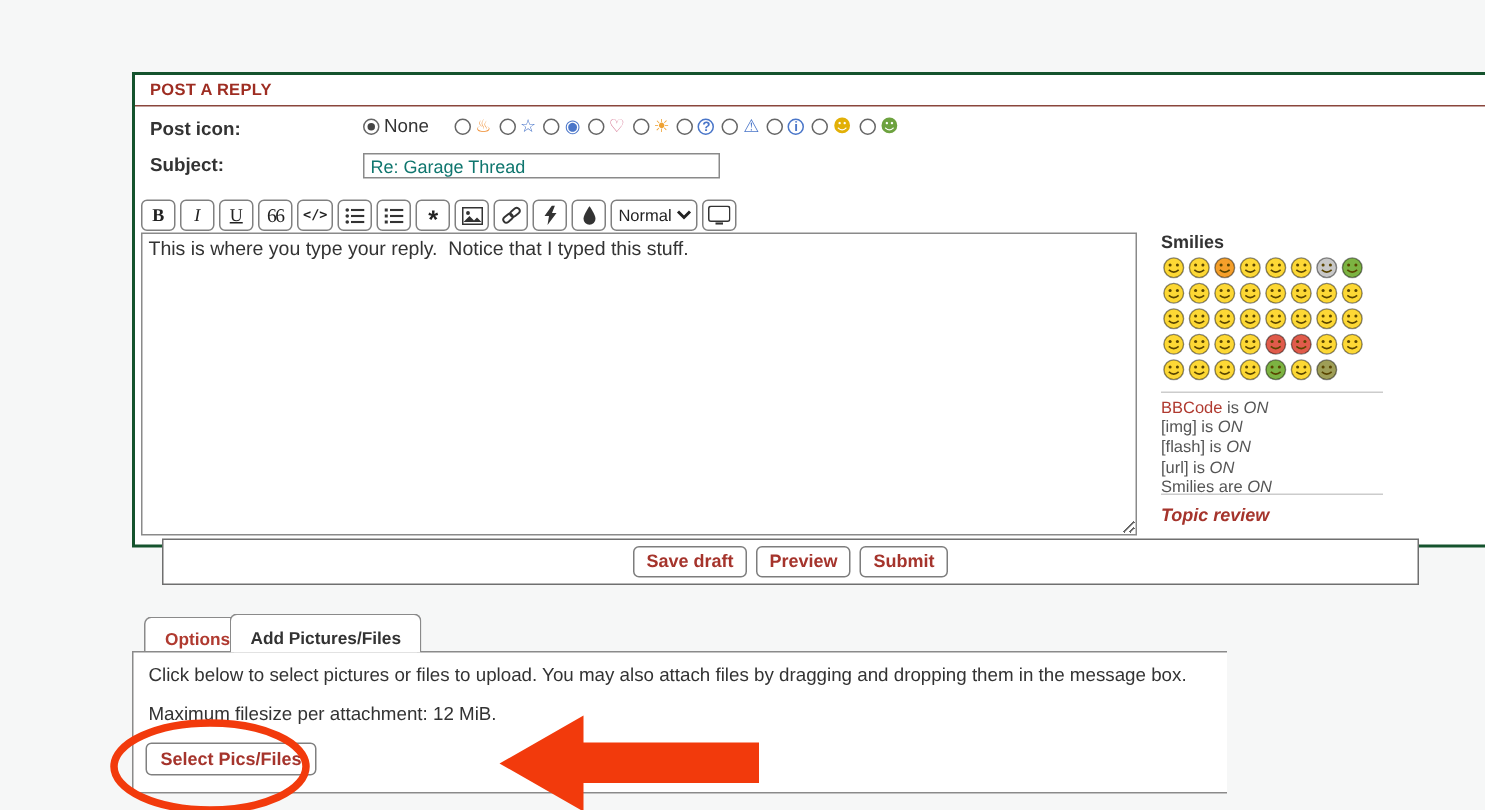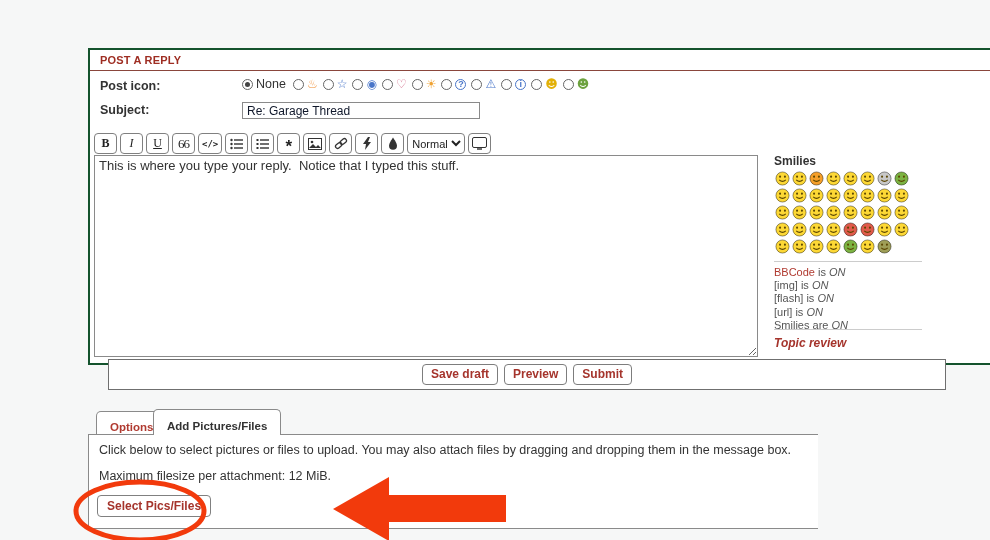--- a/index.html
+++ b/index.html
@@ -8,32 +8,32 @@
   .page-title{position:absolute;left:88px;top:3px;font-size:19px;color:#a8342c;font-weight:400;}
 
   
   .compose-box{position:absolute;left:88px;top:48px;width:985px;height:317px;background:#fff;
                border:2px solid #14532d;box-sizing:border-box;}
   .compose-header{position:absolute;left:0;top:0;width:100%;height:21px;box-sizing:border-box;
                   border-bottom:1px solid #8a463c;color:#9e2d22;font-weight:bold;font-size:11px;
                   line-height:20px;padding-left:10px;letter-spacing:.2px;}
   .field-label{position:absolute;left:10px;font-weight:bold;font-size:12.5px;color:#333;}
   .lbl-posticon{top:29px;} .lbl-subject{top:53px;}
-  .post-icon-row{position:absolute;left:152px;top:27px;display:flex;align-items:center;gap:7px;
+  .post-icon-row{position:absolute;left:152px;top:27px;display:flex;align-items:center;gap:17px;
                  font-size:12.5px;color:#333;}
   .picon-group{display:inline-flex;align-items:center;gap:3px;}
   .radio{width:11px;height:11px;border:1px solid #666;border-radius:50%;background:#fff;
          display:inline-block;box-sizing:border-box;position:relative;flex:0 0 auto;}
   .radio.checked::after{content:'';position:absolute;left:2px;top:2px;width:5px;height:5px;
          border-radius:50%;background:#444;}
   .picon-glyph{font-family:"DejaVu Sans",sans-serif;font-size:12px;line-height:12px;}
   .picon-circle{display:inline-flex;width:11px;height:11px;border-radius:50%;align-items:center;
          justify-content:center;font-size:9px;font-weight:bold;box-sizing:border-box;}
   .subject-input{position:absolute;left:152px;top:52px;width:238px;height:17px;border:1px solid #8a8a8a;
-         font-size:12px;font-family:"Liberation Sans",sans-serif;padding:0 4px;color:#0f172a;box-sizing:border-box;background:#fff;}
+         font-size:12px;font-family:"Liberation Sans",sans-serif;padding:0 4px;color:#0f766e;box-sizing:border-box;background:#fff;}
 
   
   .toolbar{position:absolute;left:4px;top:83px;display:flex;align-items:center;gap:3px;}
   .tb-btn{display:inline-flex;align-items:center;justify-content:center;min-width:23px;height:21px;
           border:1px solid #808080;border-radius:4px;background:#fff;font-size:12px;color:#222;
           box-sizing:border-box;padding:0 3px;cursor:pointer;}
   .tb-bold{font-weight:bold;font-family:"Liberation Serif",serif;}
   .tb-italic{font-style:italic;font-family:"Liberation Serif",serif;}
   .tb-underline{text-decoration:underline;font-family:"Liberation Serif",serif;}
   .tb-quote{font-family:"Liberation Serif",serif;font-weight:normal;letter-spacing:-1px;font-size:13px;}

